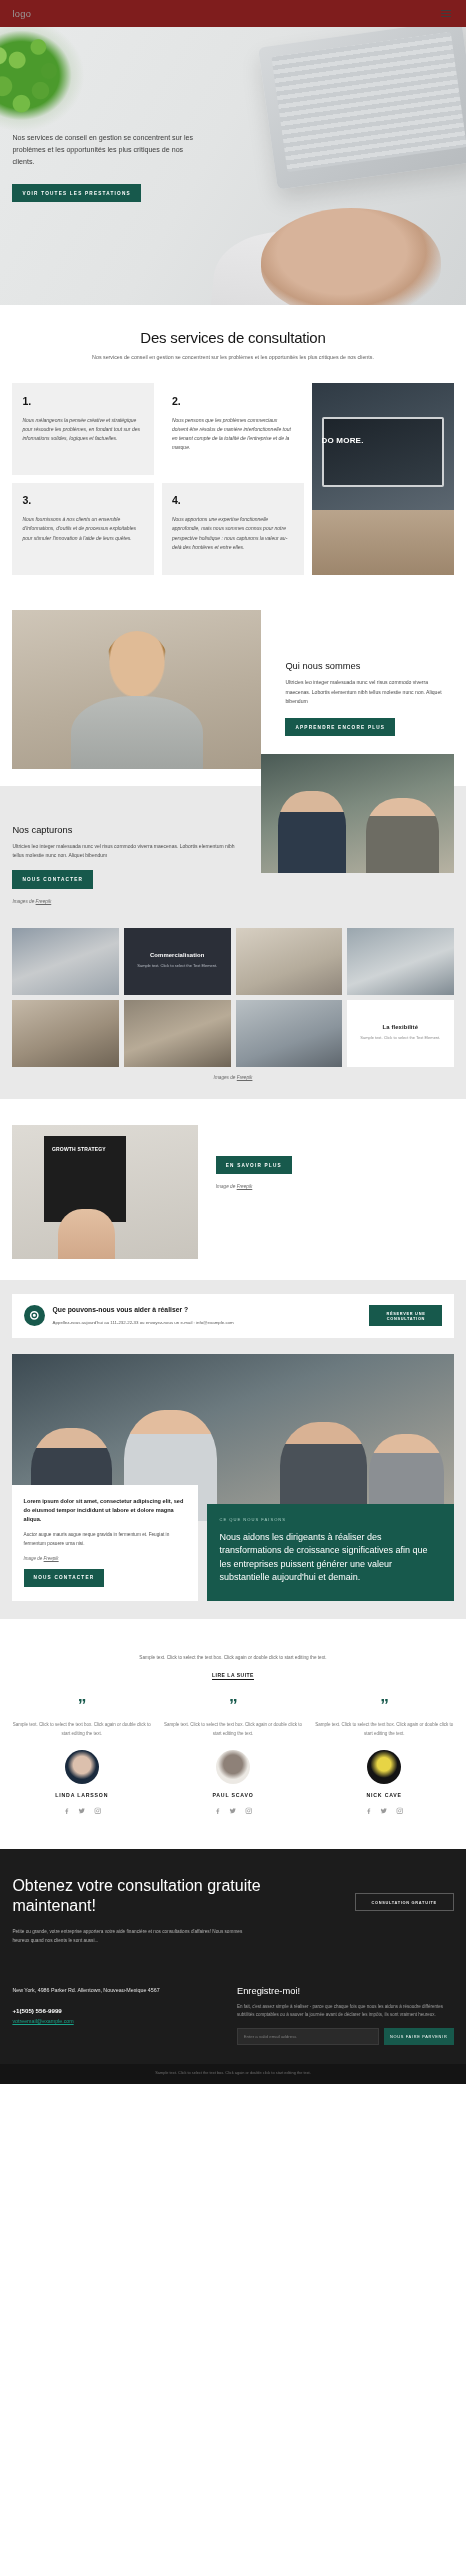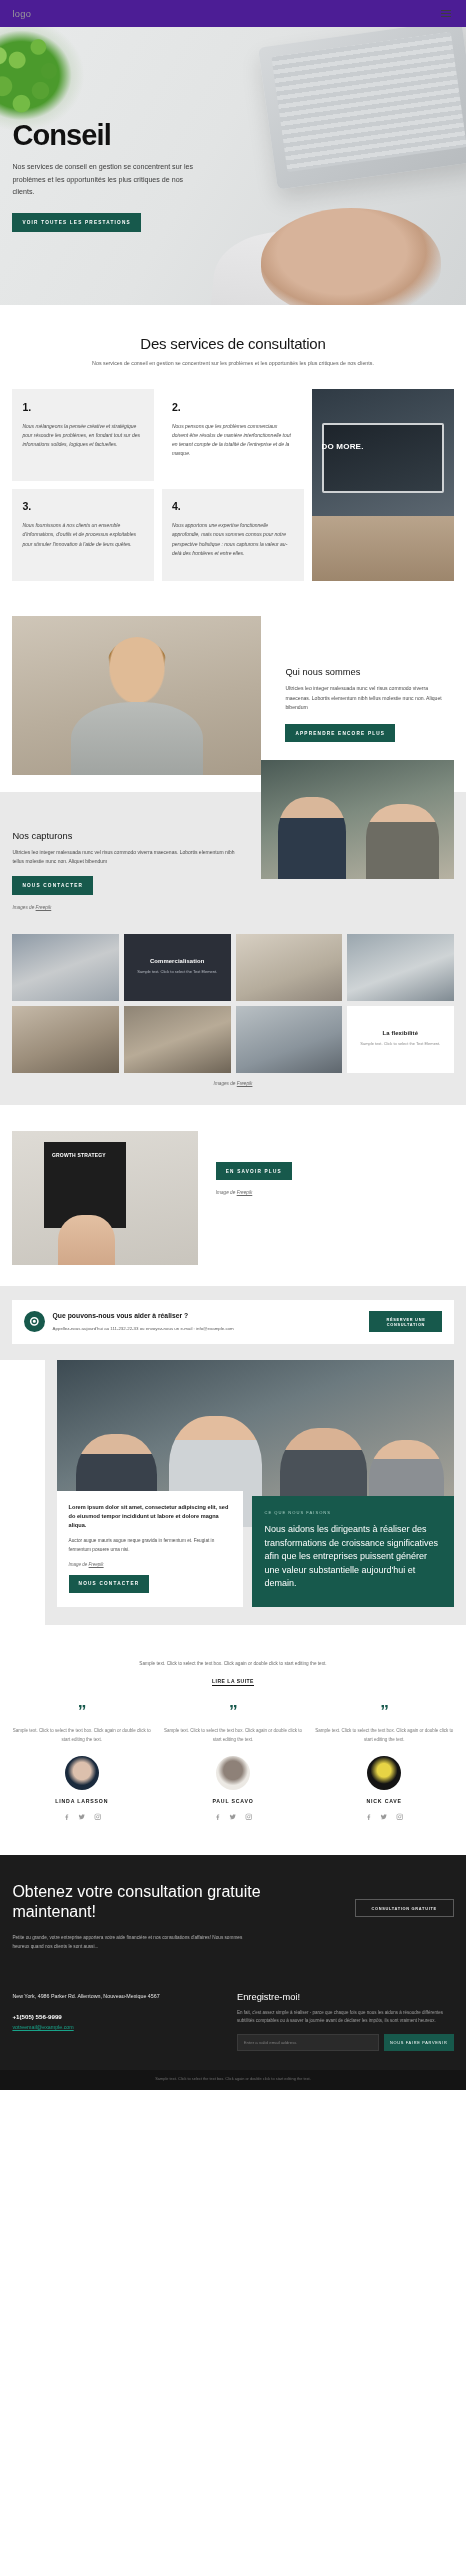--- a/index.html
+++ b/index.html
@@ -7,21 +7,21 @@
     width: 466px;
     font-family: "Liberation Sans", sans-serif;
     background: #ffffff;
     color: #2b2b2b;
     -webkit-font-smoothing: antialiased;
   }
   .page { width: 466px; position: relative; overflow: hidden; }
 
   
   .topbar {
-    height: 27px; background: #4c1d95; display: flex; align-items: center;
+    height: 27px; background: #7f1d1d; display: flex; align-items: center;
     justify-content: space-between; padding: 0 12.4px;
   }
   .logo { font-size: 9.3px; color: #9a9a9a; letter-spacing: 0.3px; font-weight: 400; }
   .burger { display: flex; flex-direction: column; gap: 1.9px; cursor: pointer; padding: 2.5px; }
   .burger i { display: block; width: 10.6px; height: 0.9px; background: #3d3d3d; }
 
   
   .hero { position: relative; height: 278px; overflow: hidden; }
   .hero-bg { position: absolute; inset: 0; background: linear-gradient(120deg,#e8eaea 0%, #e2e4e4 45%, #d2d5d6 100%); }
   .hero-plant {
@@ -72,21 +72,21 @@
   }
   .btn-hero { margin-top: 15px; }
 
   
   .section { padding: 0 12.4px; }
   .sec-head { text-align: center; }
   .sec-title { font-size: 15px; font-weight: 400; color: #161616; letter-spacing: -0.2px; }
   .sec-sub { margin-top: 6.8px; font-size: 5.3px; line-height: 1.75; color: #5d5d5d; }
 
   
-  .services { background:#fff; padding-top: 30px; padding-bottom: 29px; }
+  .services { background:#fff; padding-top: 24px; padding-bottom: 29px; }
   .svc-wrap { margin-top: 21px; display: grid; grid-template-columns: 1fr 1fr 1fr; gap: 7.5px; }
   .svc-col { display: flex; flex-direction: column; gap: 7.5px; }
   .svc-card { background: #f0f0f0; padding: 11.8px 10px 13.7px; min-height: 92px; }
   .svc-card.plain { background: #ffffff; }
   .svc-num { font-size: 10.6px; font-weight: 700; color: #141414; }
   .svc-txt { margin-top: 8.7px; font-size: 5px; line-height: 1.85; color: #4a4a4a; font-style: italic; }
   .svc-photo {
     background: linear-gradient(160deg,#2f3a44 0%, #46525c 40%, #6d7780 100%);
     min-height: 191px; position: relative; overflow: hidden;
   }
@@ -177,21 +177,21 @@
   
   .helpwrap { background:#e9e9e9; padding: 13.7px 12.4px 16px; }
   .helpbar { background:#fff; padding: 11.2px 11.2px; display:grid; grid-template-columns: 21px 1fr 73px; gap: 8px; align-items:center; }
   .help-badge { width: 21px; height: 21px; border-radius: 50%; background: #17594c; display:flex; align-items:center; justify-content:center; }
   .help-badge svg { width: 10.6px; height: 10.6px; fill:#fff; }
   .help-title { font-size: 6.8px; font-weight: 700; color:#151515; line-height: 1.35; }
   .help-sub { margin-top: 5px; font-size: 4.4px; line-height: 1.7; color:#5b5b5b; }
   .btn-sm { font-size: 3.9px; padding: 5.6px 5px; letter-spacing: 0.7px; }
 
   
-  .mission { position: relative; background:#e9e9e9; padding-bottom: 18.6px; margin-left: 45px; }
+  .mission { position: relative; background:#e9e9e9; padding-bottom: 18.6px; }
   .mission-photo { height: 167px; margin: 0 12.4px;
     background: linear-gradient(160deg,#3c4a52 0%, #6c7a7f 40%, #b0aa9d 100%); position:relative; overflow:hidden; }
   .mission-photo .mp { position:absolute; bottom:0; border-radius: 44% 44% 0 0; }
   .mp1 { left: 18.6px; width: 81px; height: 93px; background: linear-gradient(180deg,#dcb89b 0 22%, #39414b 22%); }
   .mp2 { left: 112px; width: 93px; height: 111px; background: linear-gradient(180deg,#e3bd9e 0 22%, #cfd3d6 22%); }
   .mp3 { right: 87px; width: 87px; height: 99px; background: linear-gradient(180deg,#d9b294 0 22%, #4a5158 22%); }
   .mp4 { right: 10px; width: 75px; height: 87px; background: linear-gradient(180deg,#e0bb9d 0 22%, #8b8f93 22%); }
 
   .mission-row { display:grid; grid-template-columns: 186px 1fr; gap: 8.7px; padding: 0 12.4px; margin-top: -36px; position:relative; }
   .mission-card { background:#fff; padding: 12.4px 11.2px 13.7px; }
@@ -253,21 +253,20 @@
       </div>
   </div>
 
   <div class="hero">
     <div class="hero-bg"></div>
     <div class="hero-plant"></div>
     <div class="hero-laptop"></div>
     <div class="hero-arm"></div>
     <div class="hero-hands"></div>
     <div class="hero-inner">
-      <h1 class="hero-title">Conseil</h1>
       <p class="hero-sub">Nos services de conseil en gestion se concentrent sur les problèmes et les opportunités les plus critiques de nos clients.</p>
       <button class="btn btn-hero">VOIR TOUTES LES PRESTATIONS</button>
     </div>
   </div>
 
   <div class="section services">
     <div class="sec-head">
       <h2 class="sec-title">Des services de consultation</h2>
       <p class="sec-sub">Nos services de conseil en gestion se concentrent sur les problèmes et les opportunités les plus critiques de nos clients.</p>
     </div>

